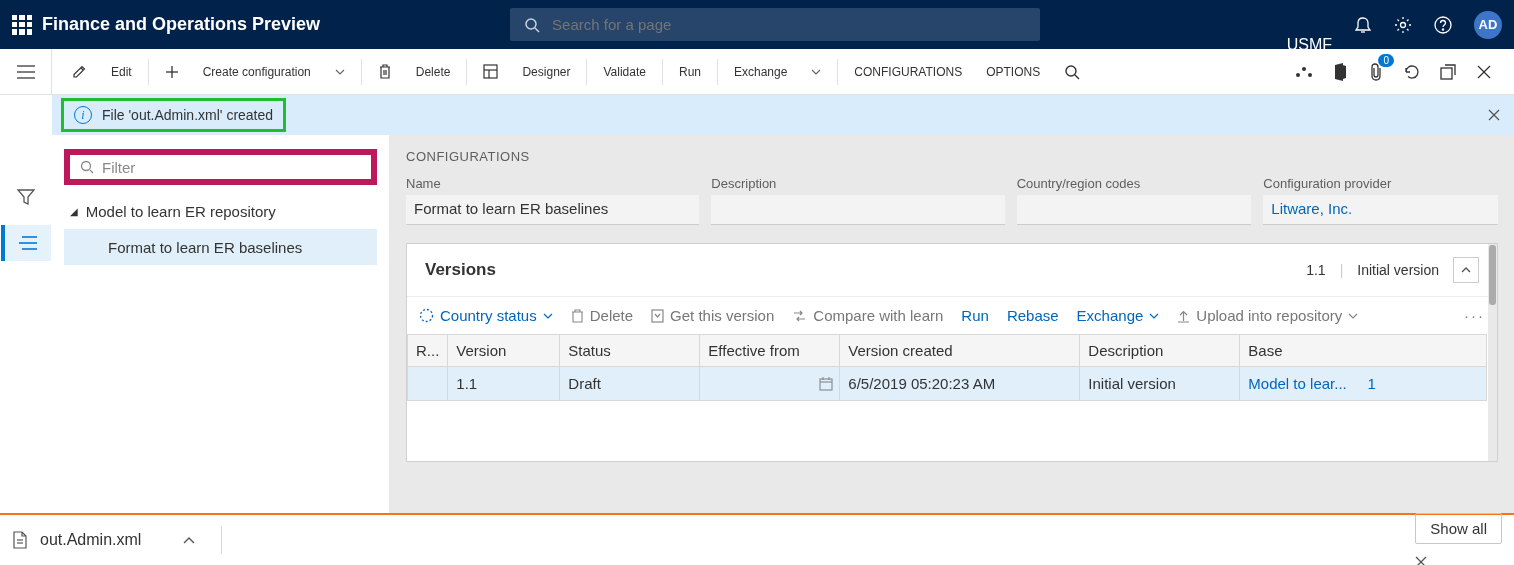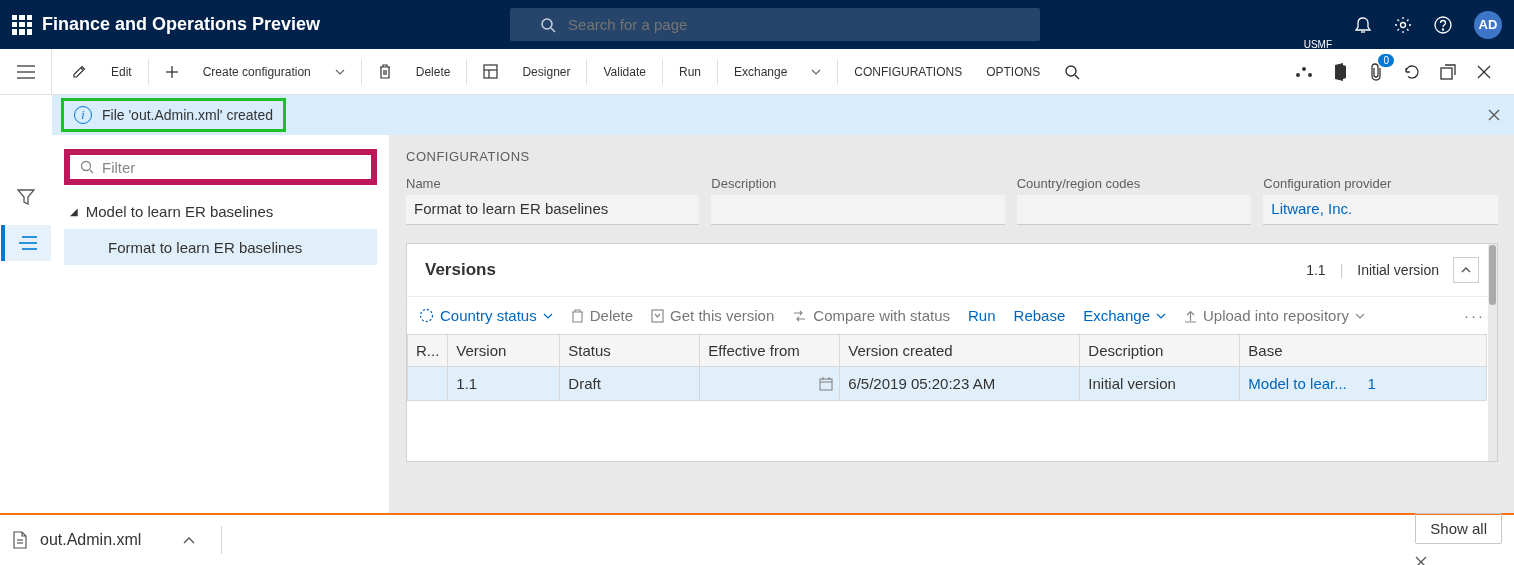--- a/index.html
+++ b/index.html
@@ -3,25 +3,25 @@
 <meta charset="utf-8">
 <style>
 * { box-sizing: border-box; margin: 0; padding: 0; font-family: "Segoe UI", Arial, sans-serif; }
 body { width: 1514px; height: 565px; background: #fff; overflow: hidden; font-size: 14px; color: #333; }
 
 
 .top-bar { height: 49px; background: #00224B; color: #fff; display: flex; align-items: center; padding: 0 12px; }
 .waffle { width: 20px; height: 20px; display: grid; grid-template: repeat(3,1fr)/repeat(3,1fr); gap: 2px; margin-right: 10px; }
 .waffle span { background: #fff; }
 .app-title { font-size: 18px; font-weight: 600; }
-.search-box { margin-left: 190px; width: 530px; height: 33px; background: #27446A; border-radius: 2px; display: flex; align-items: center; padding: 0 30px; color: #C8D4E2; }
+.search-box { margin-left: 190px; width: 530px; height: 33px; background: #27446A; border-radius: 2px; display: flex; align-items: center; padding: 0 14px; color: #C8D4E2; }
 .search-box svg { margin-right: 12px; }
 .search-box input { background: transparent; border: none; color: #C8D4E2; font-size: 15px; flex: 1; outline: none; }
 .top-right { margin-left: auto; display: flex; align-items: center; gap: 22px; }
-.top-right .company { font-size: 10px; margin-top: 40px; }
+.top-right .company { font-size: 16px; margin-top: 40px; }
 .top-icon { width: 18px; height: 18px; display: flex; align-items: center; justify-content: center; }
 .avatar { width: 28px; height: 28px; border-radius: 50%; background: #3E76C7; display: flex; align-items: center; justify-content: center; font-size: 13px; font-weight: 600; }
 
 
 .toolbar-row { height: 46px; display: flex; align-items: stretch; border-bottom: 1px solid #E1E1E1; }
 .hamburger-cell { width: 52px; display: flex; align-items: center; justify-content: center; border-right: 1px solid #E1E1E1; }
 .toolbar { flex: 1; display: flex; align-items: center; padding: 0 8px; }
 .tb-btn { height: 46px; display: flex; align-items: center; padding: 0 12px; gap: 24px; font-size: 12px; color: #333; cursor: pointer; }
 .tb-sep { width: 1px; height: 26px; background: #E1E1E1; margin: 0 4px; }
 .tb-right { margin-left: auto; display: flex; align-items: center; gap: 16px; padding-right: 12px; }
@@ -279,21 +279,21 @@
   <div class="sidebar">
     <div class="filter-box">
       <svg width="14" height="14" viewBox="0 0 14 14" fill="none" stroke="#888" stroke-width="1.3">
           <circle cx="6" cy="6" r="4.5"></circle>
           <line x1="10" y1="10" x2="13" y2="13"></line>
         </svg>
       <span>Filter</span>
     </div>
     <div class="tree-parent">
       <span class="tree-caret">◢</span>
-      <span>Model to learn ER baselines</span>
+      <span>Model to learn ER repository</span>
     </div>
     <div class="tree-child">
       <span>Format to learn ER baselines</span>
     </div>
   </div>
 
   <div class="content">
     <div class="sec-header">CONFIGURATIONS</div>
     <div class="fields-row">
       <div class="field">
@@ -352,21 +352,21 @@
           <svg width="13" height="14" viewBox="0 0 13 14" fill="none" stroke="#888" stroke-width="1.2">
               <rect x="1" y="1" width="11" height="12"></rect>
               <path d="M4 5 L6.5 8 L9 5"></path>
             </svg>
           <span>Get this version</span>
         </div>
         <div class="vp-tbtn">
           <svg width="15" height="14" viewBox="0 0 15 14" fill="none" stroke="#888" stroke-width="1.2">
               <path d="M2 4 L10 4 M8 2 L10 4 L8 6 M13 10 L5 10 M7 8 L5 10 L7 12"></path>
             </svg>
-          <span>Compare with status</span>
+          <span>Compare with learn</span>
         </div>
         <div class="vp-tbtn link">
             <span>Run</span>
           </div>
         <div class="vp-tbtn link">
             <span>Rebase</span>
           </div>
         <div class="vp-tbtn link">
           <span>Exchange</span>
           <svg width="10" height="6" viewBox="0 0 10 6" fill="none" stroke="#0066BD" stroke-width="1.2">

